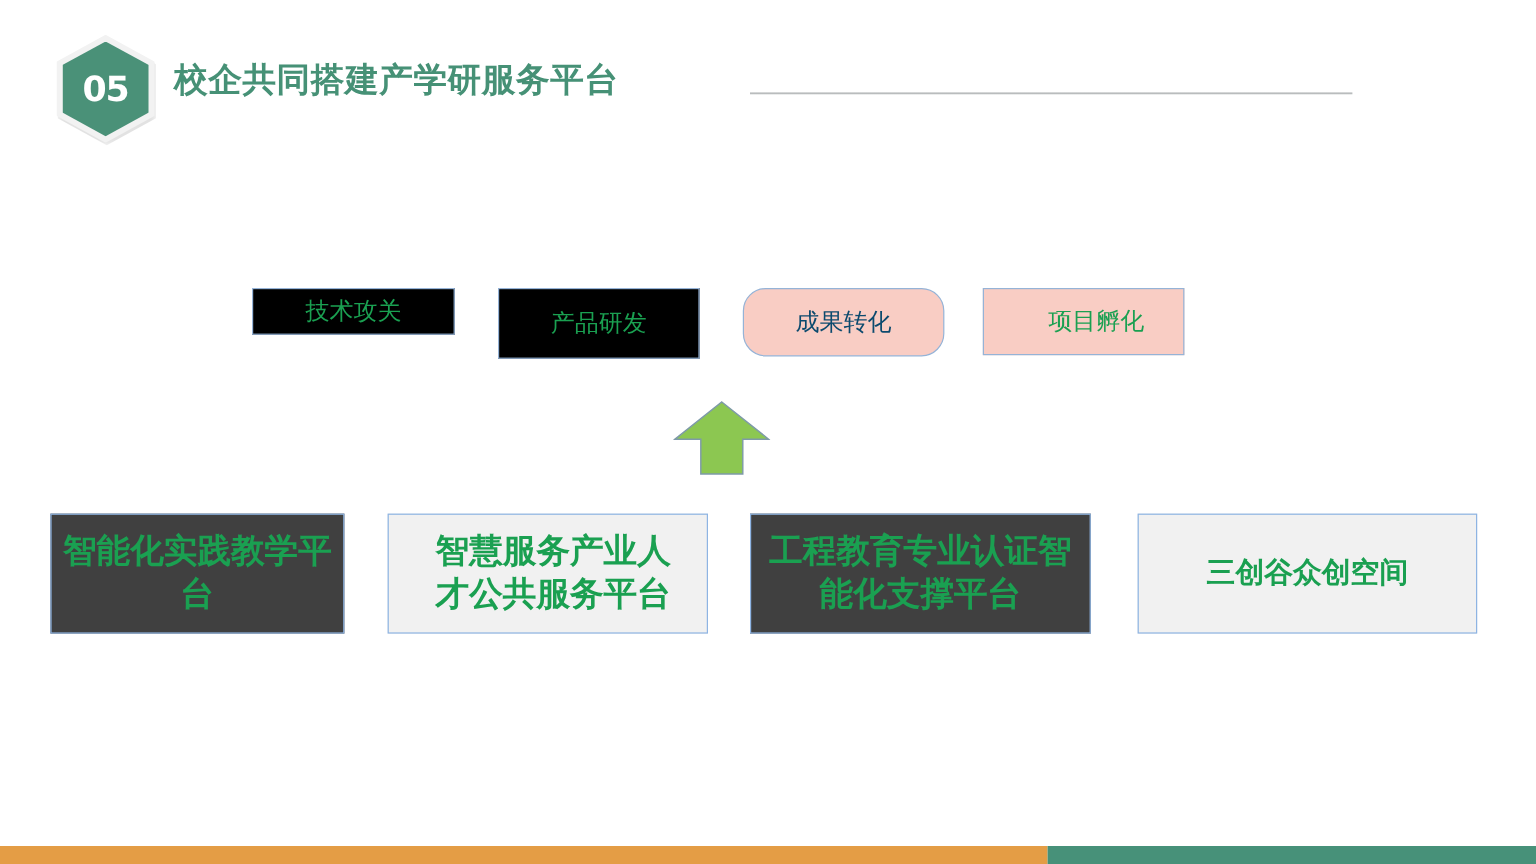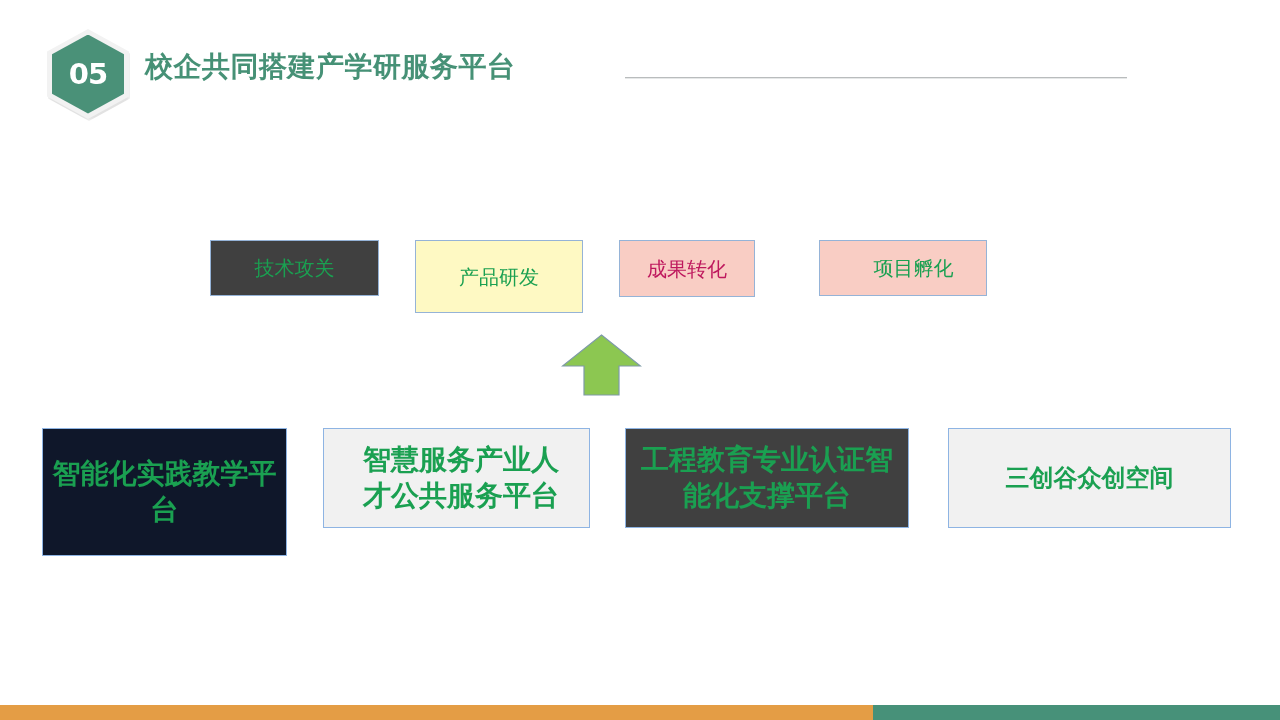--- a/index.html
+++ b/index.html
@@ -181,42 +181,42 @@
       <div class="hex-inner" style="background: rgb(74, 145, 120);"></div>
       <div id="hex-number" style="color: rgb(255, 255, 255);">05</div>
     </div>
 
     <div id="slide-title" style="color: rgb(70, 145, 118);">校企共同搭建产学研服务平台</div>
 
     <div id="title-rule"></div>
   </div>
 
   <div id="top-row">
-      <div class="pink-box" style="left: 210px; top: 240px; width: 169px; height: 56px; background: #404040; border-color: rgb(149, 179, 215); color: rgb(26, 160, 81);">
+      <div class="pink-box" style="left: 210px; top: 240px; width: 169px; height: 39px; background: #000000; border-color: rgb(149, 179, 215); color: rgb(26, 160, 81);">
         <span>技术攻关</span>
       </div>
-      <div class="pink-box" style="left: 415px; top: 240px; width: 168px; height: 73px; background: #fef9c3; border-color: rgb(149, 179, 215); color: rgb(26, 160, 81);">
+      <div class="pink-box" style="left: 415px; top: 240px; width: 168px; height: 59px; background: #000000; border-color: rgb(149, 179, 215); color: rgb(26, 160, 81);">
         <span>产品研发</span>
       </div>
-      <div class="pink-box" style="left: 619px; top: 240px; width: 136px; height: 57px; background: rgb(249, 205, 196); border-color: rgb(149, 179, 215); color: #be185d;">
+      <div class="pink-box" style="left: 619px; top: 240px; width: 168px; height: 57px; background: rgb(249, 205, 196); border-color: rgb(149, 179, 215); color: #0c4a6e; border-radius: 19px;">
         <span>成果转化</span>
       </div>
       <div class="pink-box" style="left: 819px; top: 240px; width: 168px; height: 56px; background: rgb(249, 205, 196); border-color: rgb(149, 179, 215); color: rgb(26, 160, 81); padding-left: 21px;">
         <span>项目孵化</span>
       </div>
     </div>
 
   <div id="arrow-up">
     <svg width="81" height="62" viewBox="0 0 81 62" xmlns="http://www.w3.org/2000/svg">
       <polygon points="40.5,1 79.5,32 58,32 58,61 23,61 23,32 1.5,32" fill="#8cc751" stroke="#7e9aa8" stroke-width="1.2" stroke-linejoin="miter"></polygon>
     </svg>
   </div>
 
   <div id="bottom-row">
-      <div class="gray-box" style="left: 42px; top: 428px; width: 245px; height: 128px; background: #0f172a; border-color: rgb(142, 180, 227); color: rgb(26, 160, 81);">
+      <div class="gray-box" style="left: 42px; top: 428px; width: 245px; height: 100px; background: #404040; border-color: rgb(142, 180, 227); color: rgb(26, 160, 81);">
         <span class="gb-text">智能化实践教学平台</span>
       </div>
       <div class="gray-box align-left" style="left: 323px; top: 428px; width: 267px; height: 100px; background: rgb(241, 241, 241); border-color: rgb(142, 180, 227); color: rgb(26, 160, 81); padding-left: 39px;">
         <span class="gb-text">智慧服务产业人才公共服务平台</span>
       </div>
       <div class="gray-box" style="left: 625px; top: 428px; width: 284px; height: 100px; background: #404040; border-color: rgb(142, 180, 227); color: rgb(26, 160, 81);">
         <span class="gb-text">工程教育专业认证智能化支撑平台</span>
       </div>
       <div class="gray-box big" style="left: 948px; top: 428px; width: 283px; height: 100px; background: rgb(241, 241, 241); border-color: rgb(142, 180, 227); color: rgb(26, 160, 81);">
         <span class="gb-text">三创谷众创空间</span>

